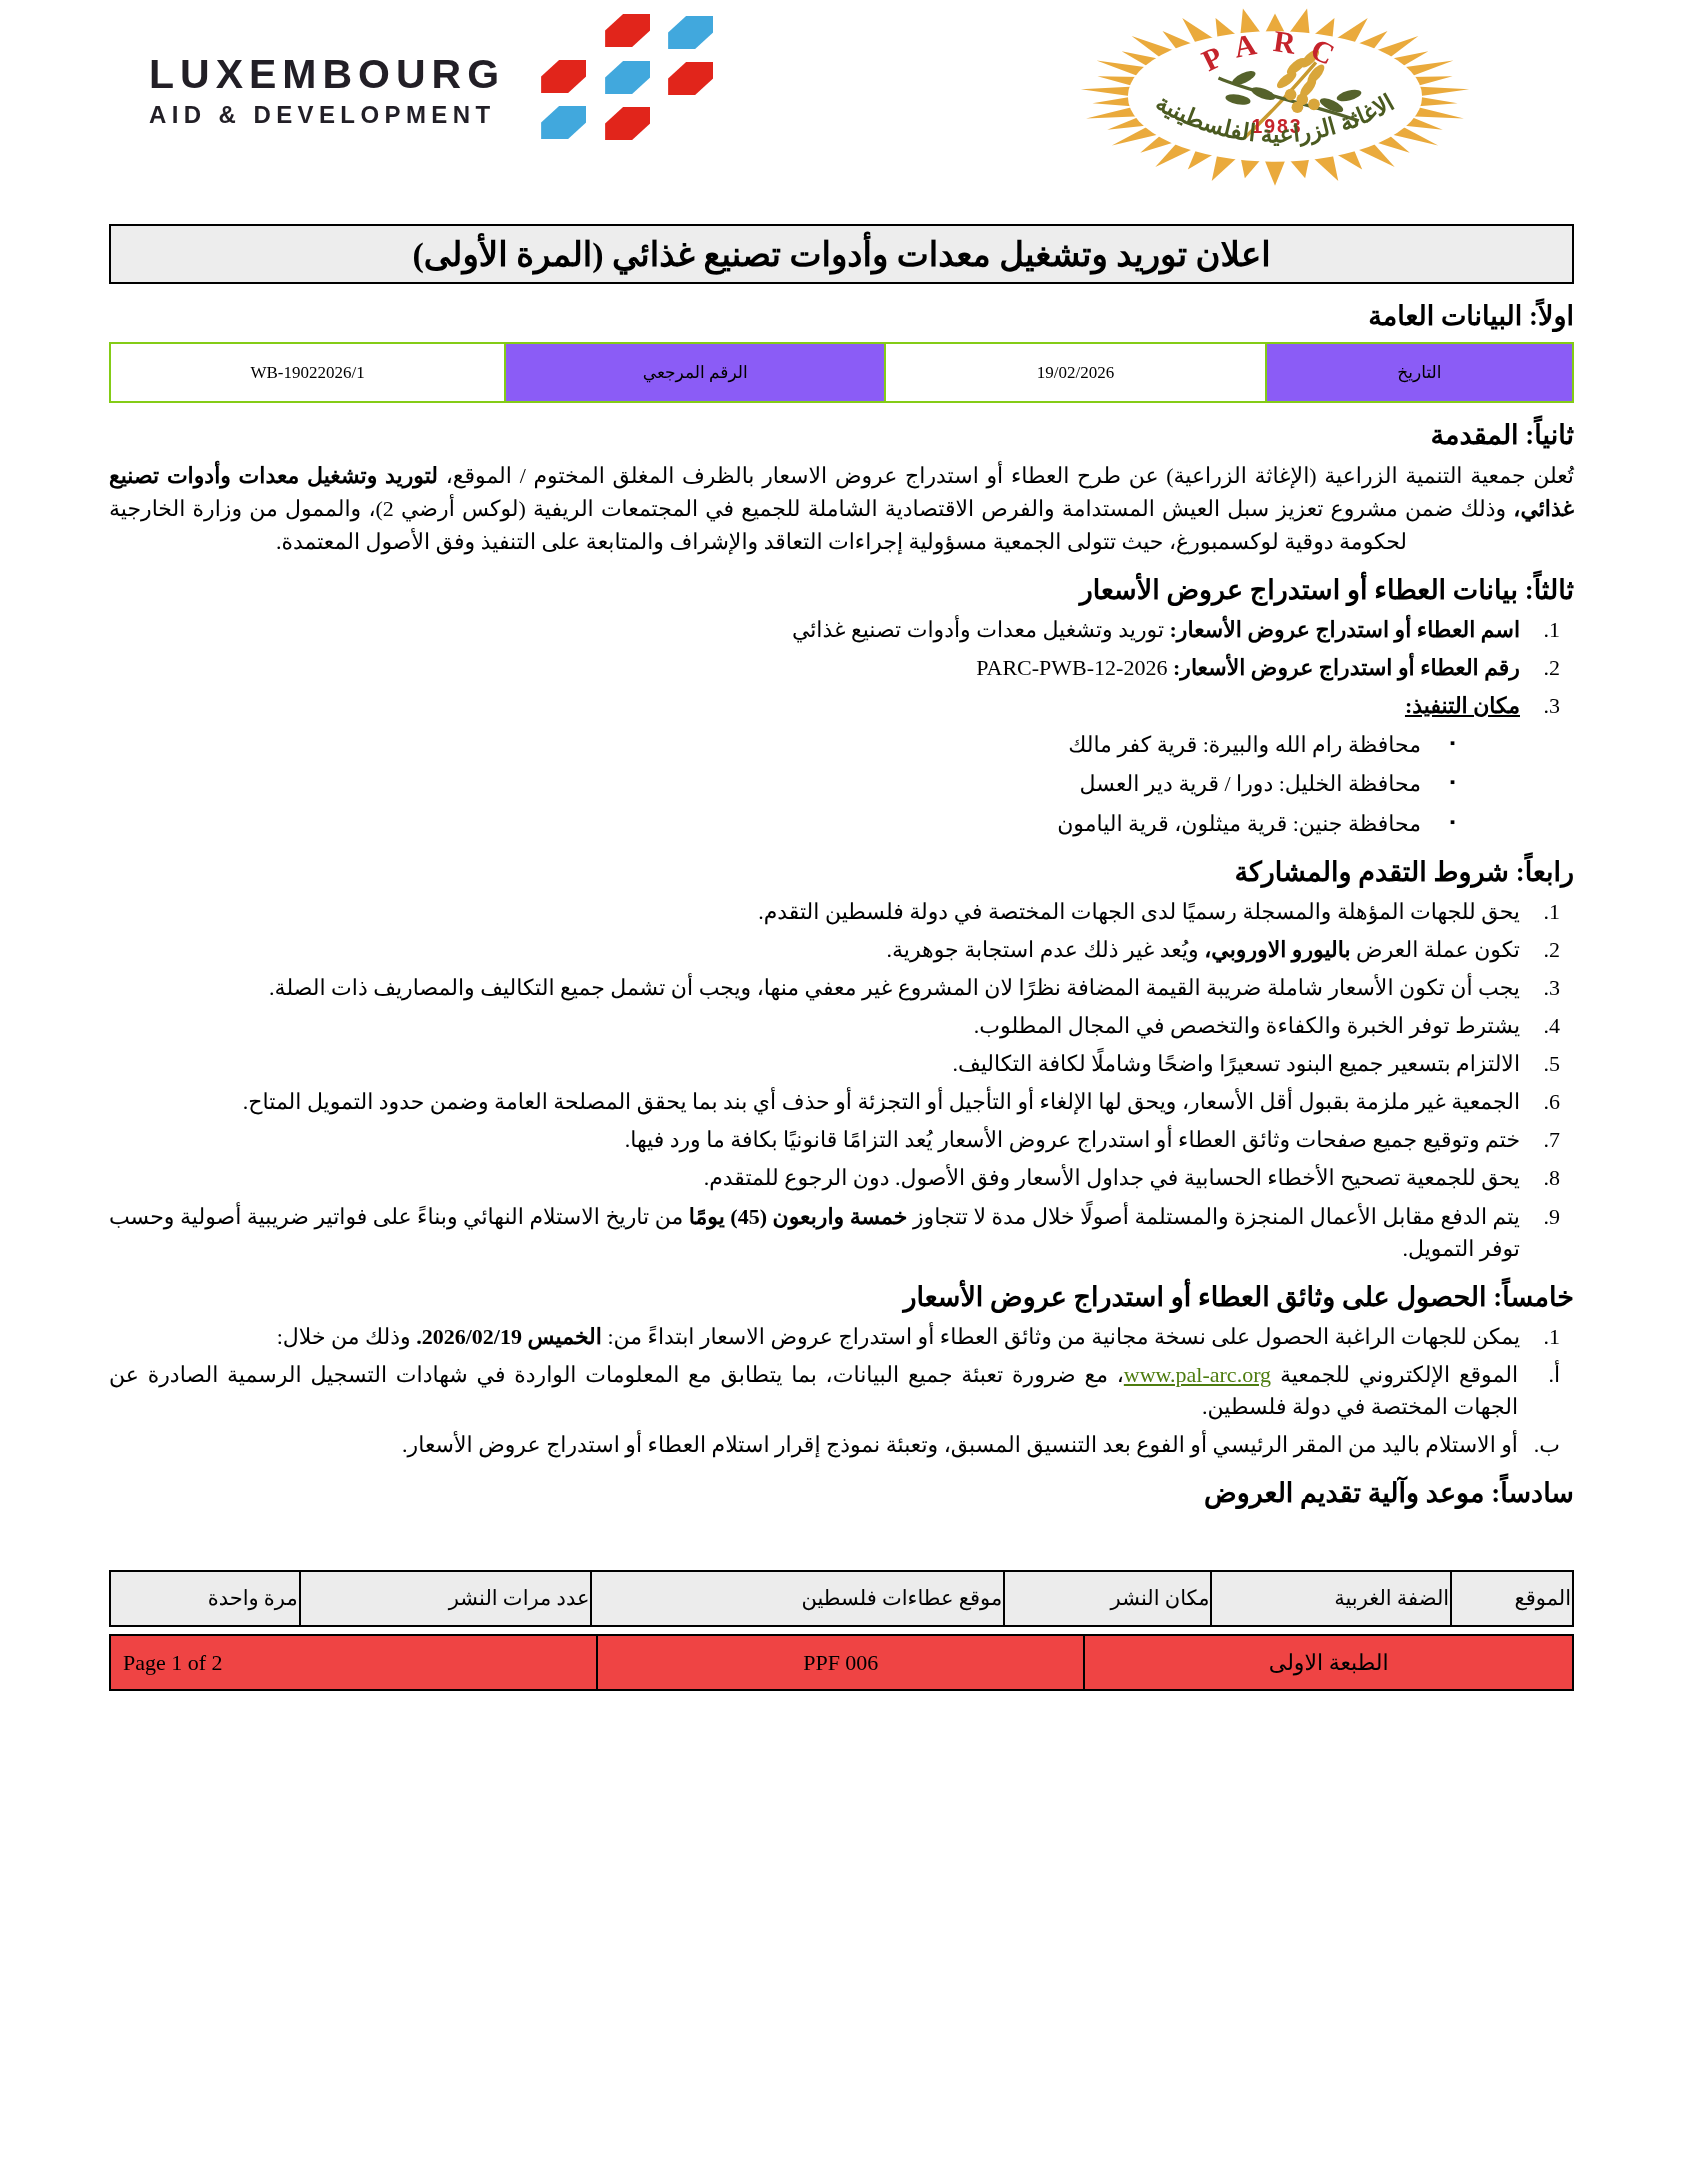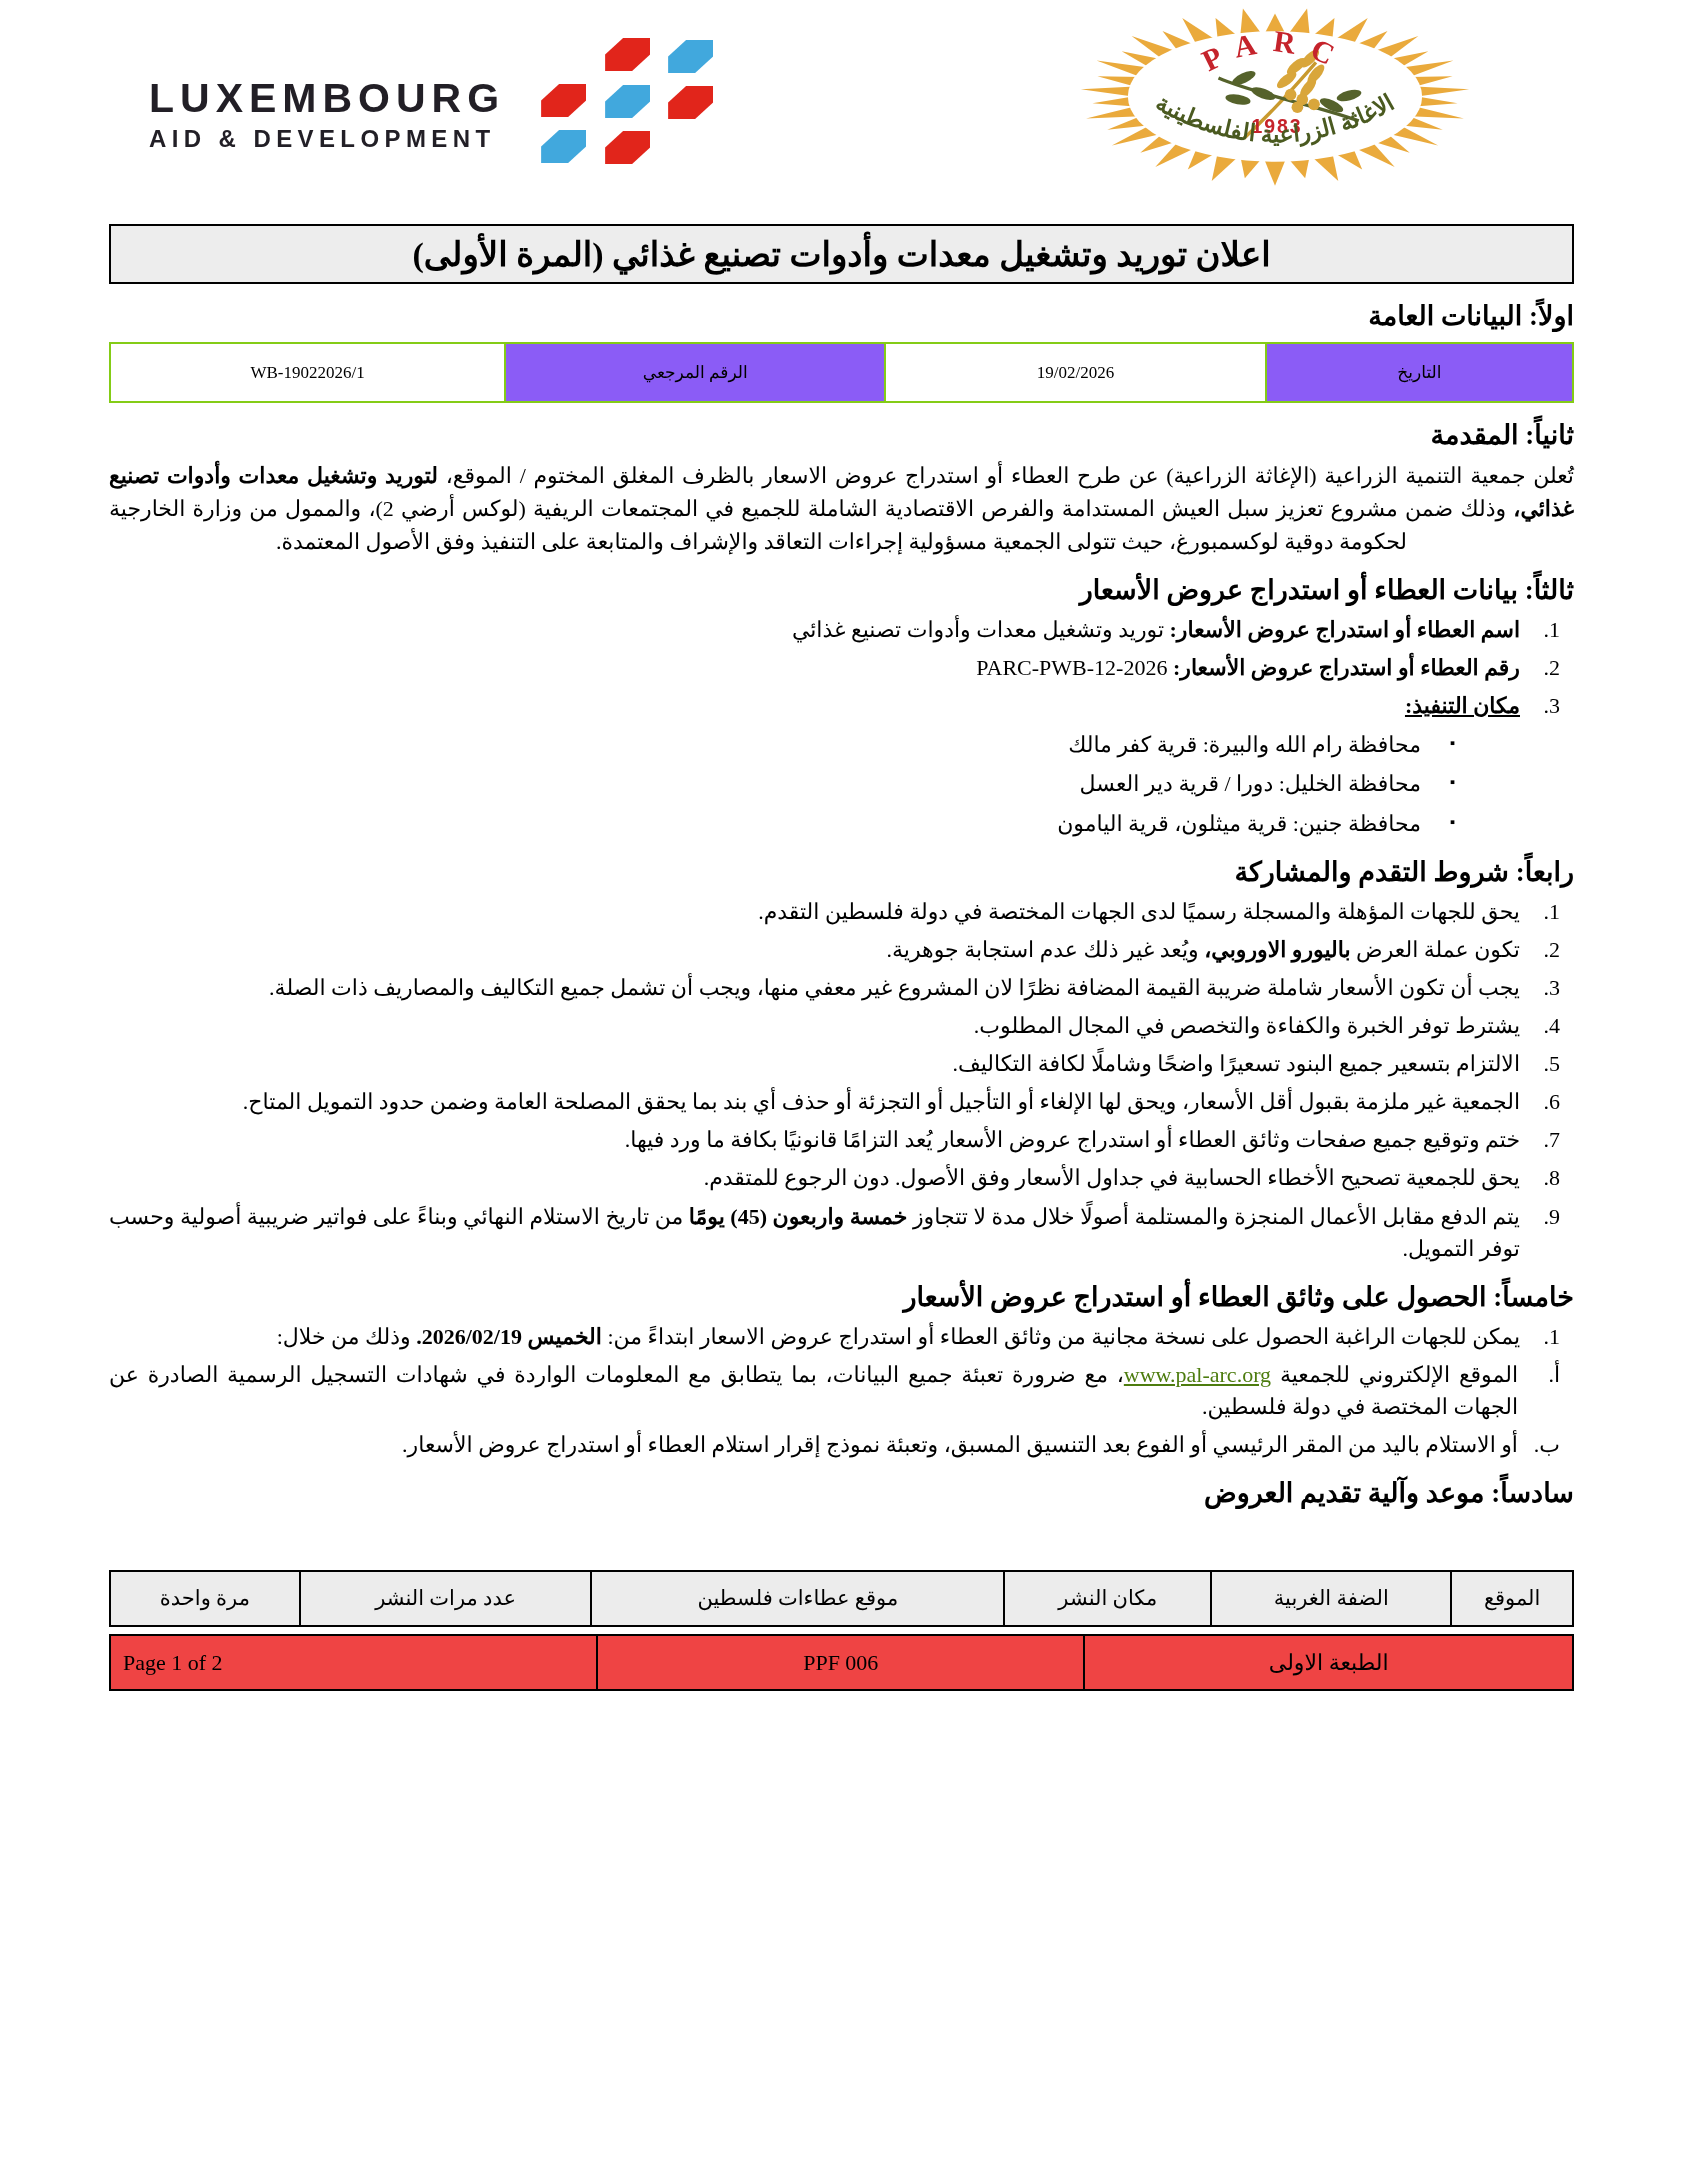--- a/index.html
+++ b/index.html
@@ -5,21 +5,21 @@
   html,body{margin:0;padding:0;}
   body{
     width:1683px;height:2178px;overflow:hidden;background:#ffffff;
     font-family:"Liberation Serif", serif;color:#000;
     position:relative;
   }
   .content{margin:0 109px;}
 
   
   .header{position:relative;height:190px;}
-  .lux{position:absolute;left:149px;top:38px;display:flex;align-items:flex-start;}
+  .lux{position:absolute;left:149px;top:14px;display:flex;align-items:flex-start;}
   .lux-text{padding-top:40px;}
   .lux-line1{font-family:"Liberation Sans",sans-serif;font-weight:bold;font-size:41px;
              letter-spacing:6px;color:#221f26;line-height:1.0;}
   .lux-line2{font-family:"Liberation Sans",sans-serif;font-weight:bold;font-size:24px;
              letter-spacing:5.4px;color:#221f26;margin-top:6px;}
   .lux-mark{position:relative;width:173px;height:129px;margin-left:36px;}
   .tile{position:absolute;width:45px;height:33px;
         clip-path:polygon(0 50%, 40% 0, 100% 0, 100% 50%, 60% 100%, 0 100%);}
   .tile.red{background:#e1251b;}
   .tile.blue{background:#41a8dd;}
@@ -59,21 +59,21 @@
 
   
   table{border-collapse:collapse;width:100%;direction:rtl;}
   .info-table{margin:10px 0 4px;}
   .info-table td{border:2px solid #84cc16;height:55px;text-align:center;
                  font-size:17px;vertical-align:middle;}
   .shade{background:#8b5cf6;}
   .ltr{direction:ltr;unicode-bidi:embed;}
 
   .footer-block{margin-top:61px;}
-  .pub-table td{border:2px solid #000;height:51px;text-align:center;
+  .pub-table td{border:2px solid #000;height:51px;text-align:right;
                 font-size:21px;background:#ececec;vertical-align:middle;}
   .meta-table{margin-top:7px;}
   .meta-table td{border:2px solid #000;height:51px;font-size:22px;background:#ef4444;
                  vertical-align:middle;text-align:center;}
   .meta-table .cell-page{text-align:left;direction:ltr;padding-left:12px;}
   .meta-table .cell-edition{text-align:center;}
 </style>
 </head>
 <body>
 

